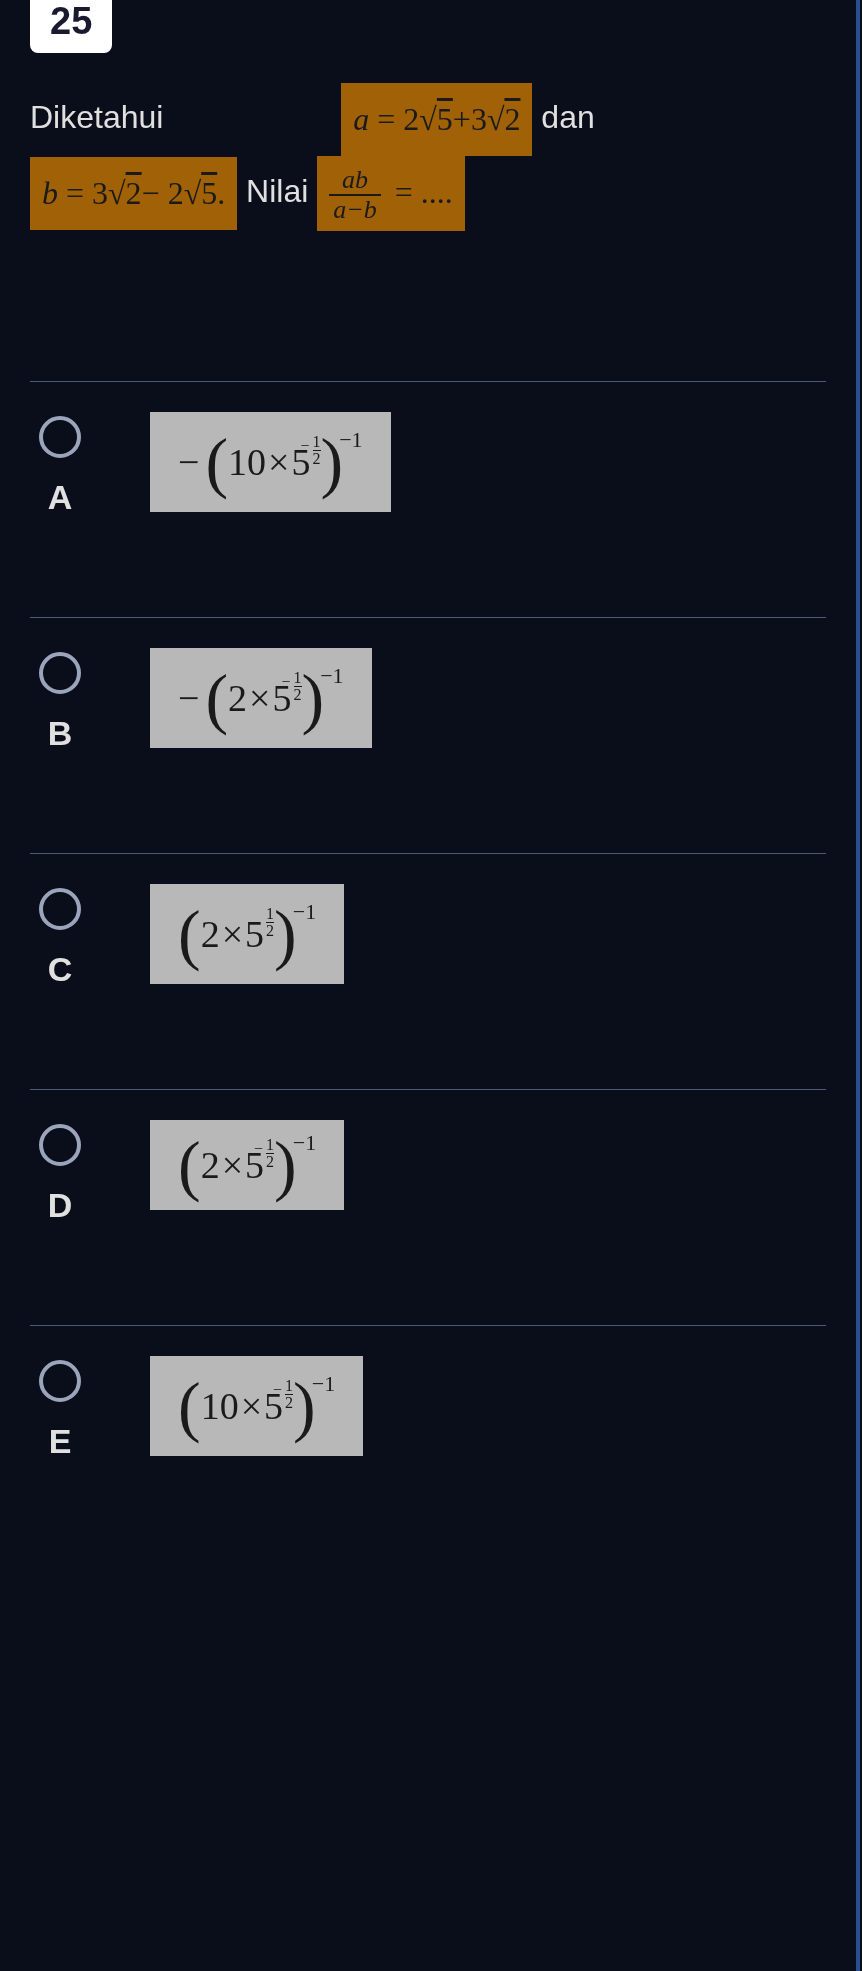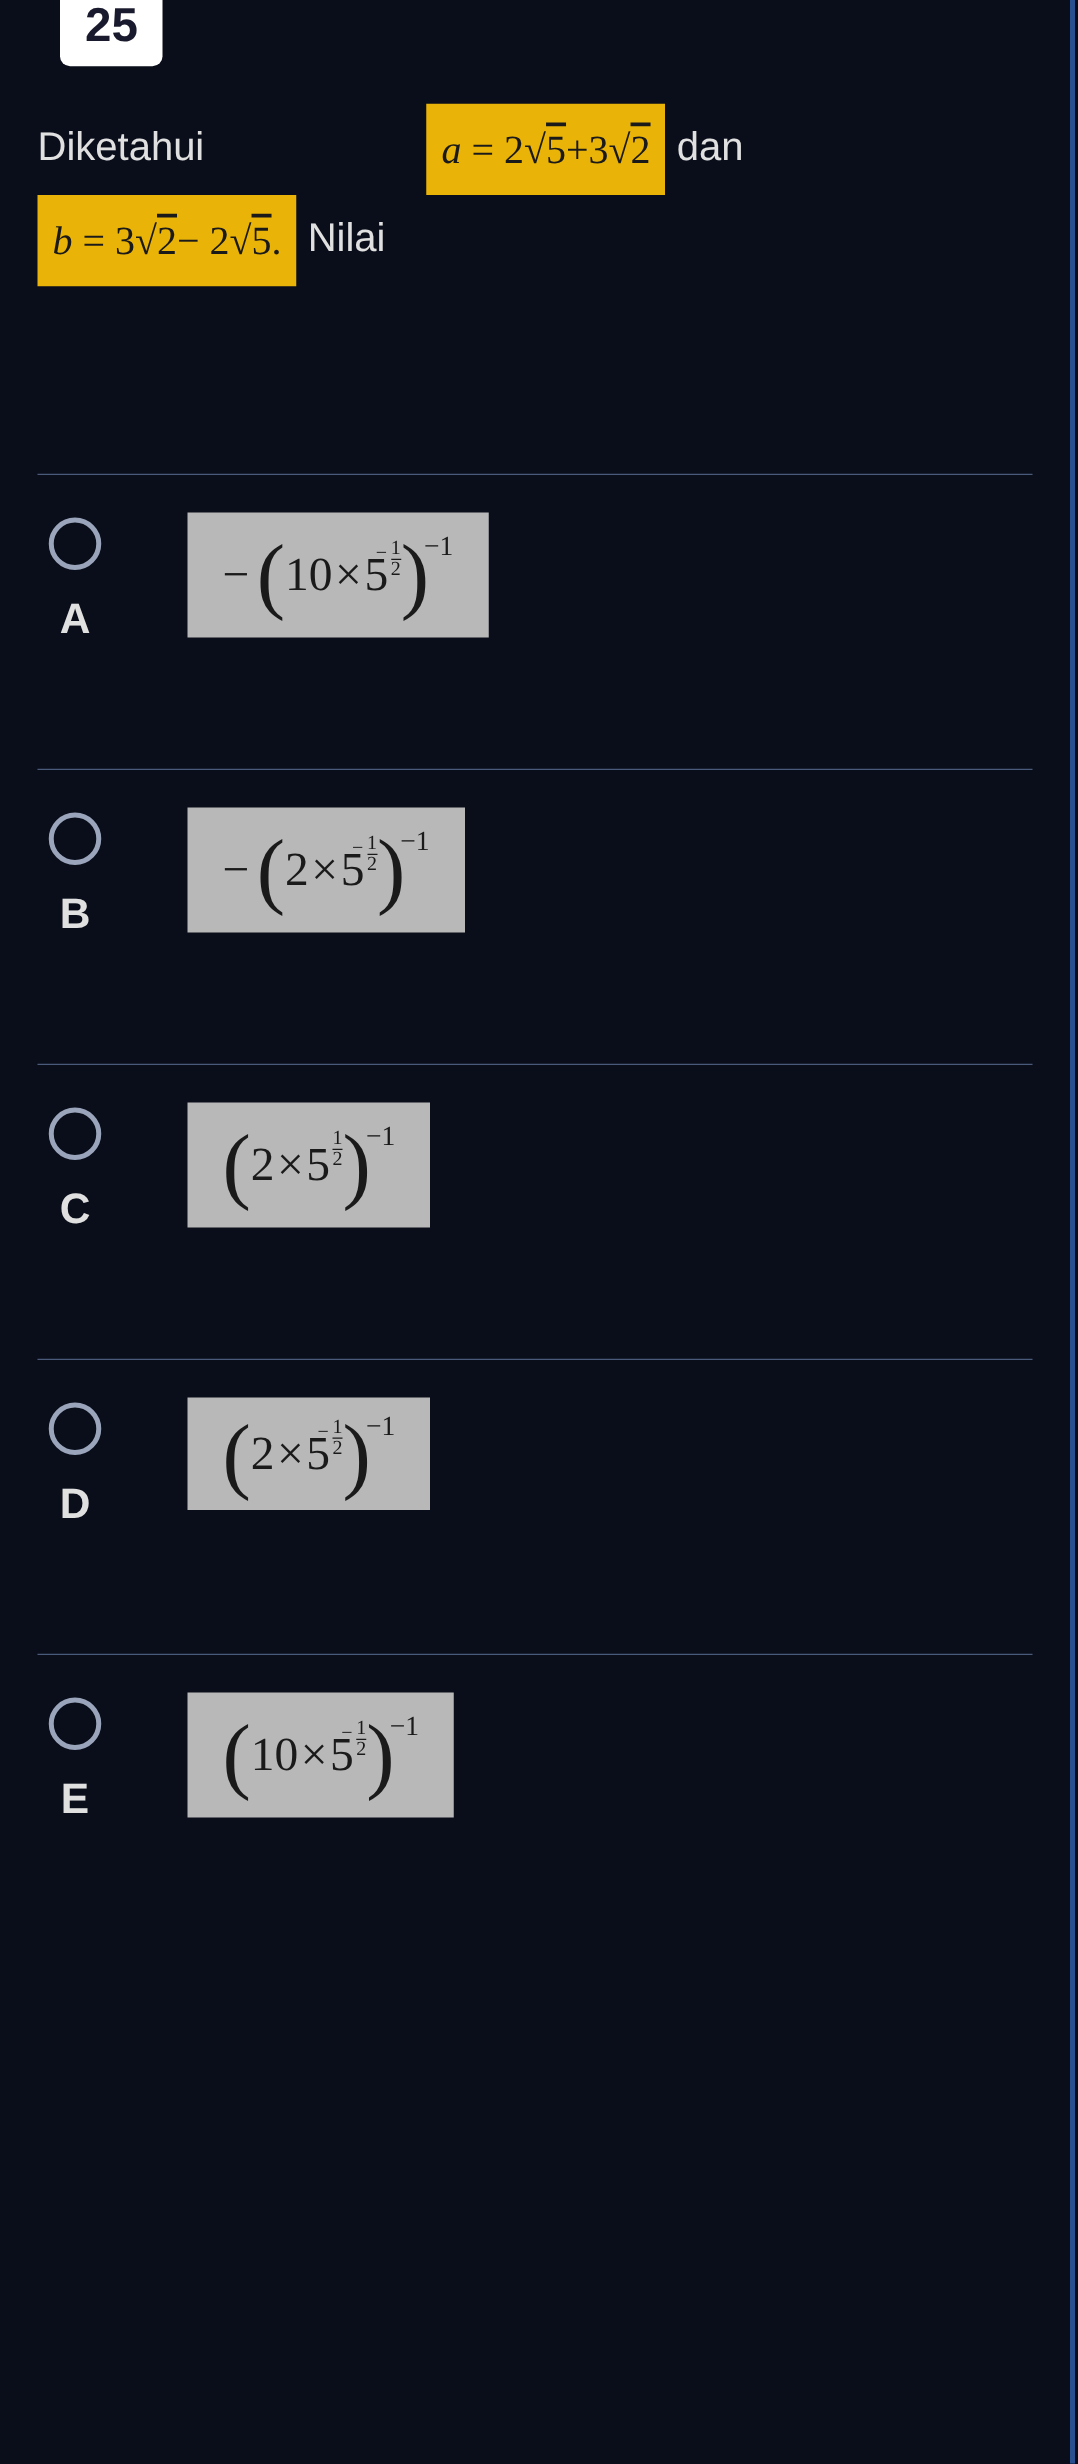--- a/index.html
+++ b/index.html
@@ -16,35 +16,35 @@
       padding: 0;
       width: 860px;
     }
     .question-number {
       display: inline-block;
       background: #ffffff;
       color: #1a1a2e;
       font-size: 38px;
       font-weight: bold;
       padding: 0 20px 10px 20px;
-      margin-left: 48px;
+      margin-left: 30px;
       border-radius: 0 0 8px 8px;
     }
     .question-body {
       padding: 30px 30px 0 30px;
       color: #e0e0e0;
       font-size: 32px;
       line-height: 1.9;
     }
     .text-segment {
       white-space: nowrap;
     }
     .math-image {
       display: inline-block;
-      background: #eab308;
+      background: #a16207;
       padding: 6px 12px;
       color: #1a1a1a;
       font-family: 'Times New Roman', serif;
       font-size: 32px;
       font-style: italic;
       vertical-align: middle;
     }
     .math-image .regular { font-style: normal; }
     .sqrt-sym { font-style: normal; }
     .overline { text-decoration: overline; font-style: normal; }
@@ -147,20 +147,27 @@
     &nbsp;&nbsp;&nbsp;&nbsp;&nbsp;&nbsp;&nbsp;&nbsp;&nbsp;&nbsp;&nbsp;&nbsp;&nbsp;&nbsp;&nbsp;&nbsp;&nbsp;&nbsp;
     <span class="math-image">
       a <span class="regular">= 2</span><span class="sqrt-sym">√</span><span class="overline">5</span><span class="regular">+3</span><span class="sqrt-sym">√</span><span class="overline">2</span>
     </span>
     <span class="text-segment">dan</span>
     <br>
     <span class="math-image">
       b <span class="regular">= 3</span><span class="sqrt-sym">√</span><span class="overline">2</span><span class="regular">− 2</span><span class="sqrt-sym">√</span><span class="overline">5</span><span class="regular">.</span>
     </span>
     <span class="text-segment">Nilai</span>
+    <span class="math-image">
+      <span class="frac">
+        <span class="num">ab</span>
+        <span class="den">a−b</span>
+      </span>
+      <span class="eq-dots">= ....</span>
+    </span>
   </div>
 
   <div class="answers">
 
     <div class="answer-row">
       <div class="answer-left">
         <div class="radio"></div>
         <div class="answer-label">A</div>
       </div>
       <div class="answer-content">

